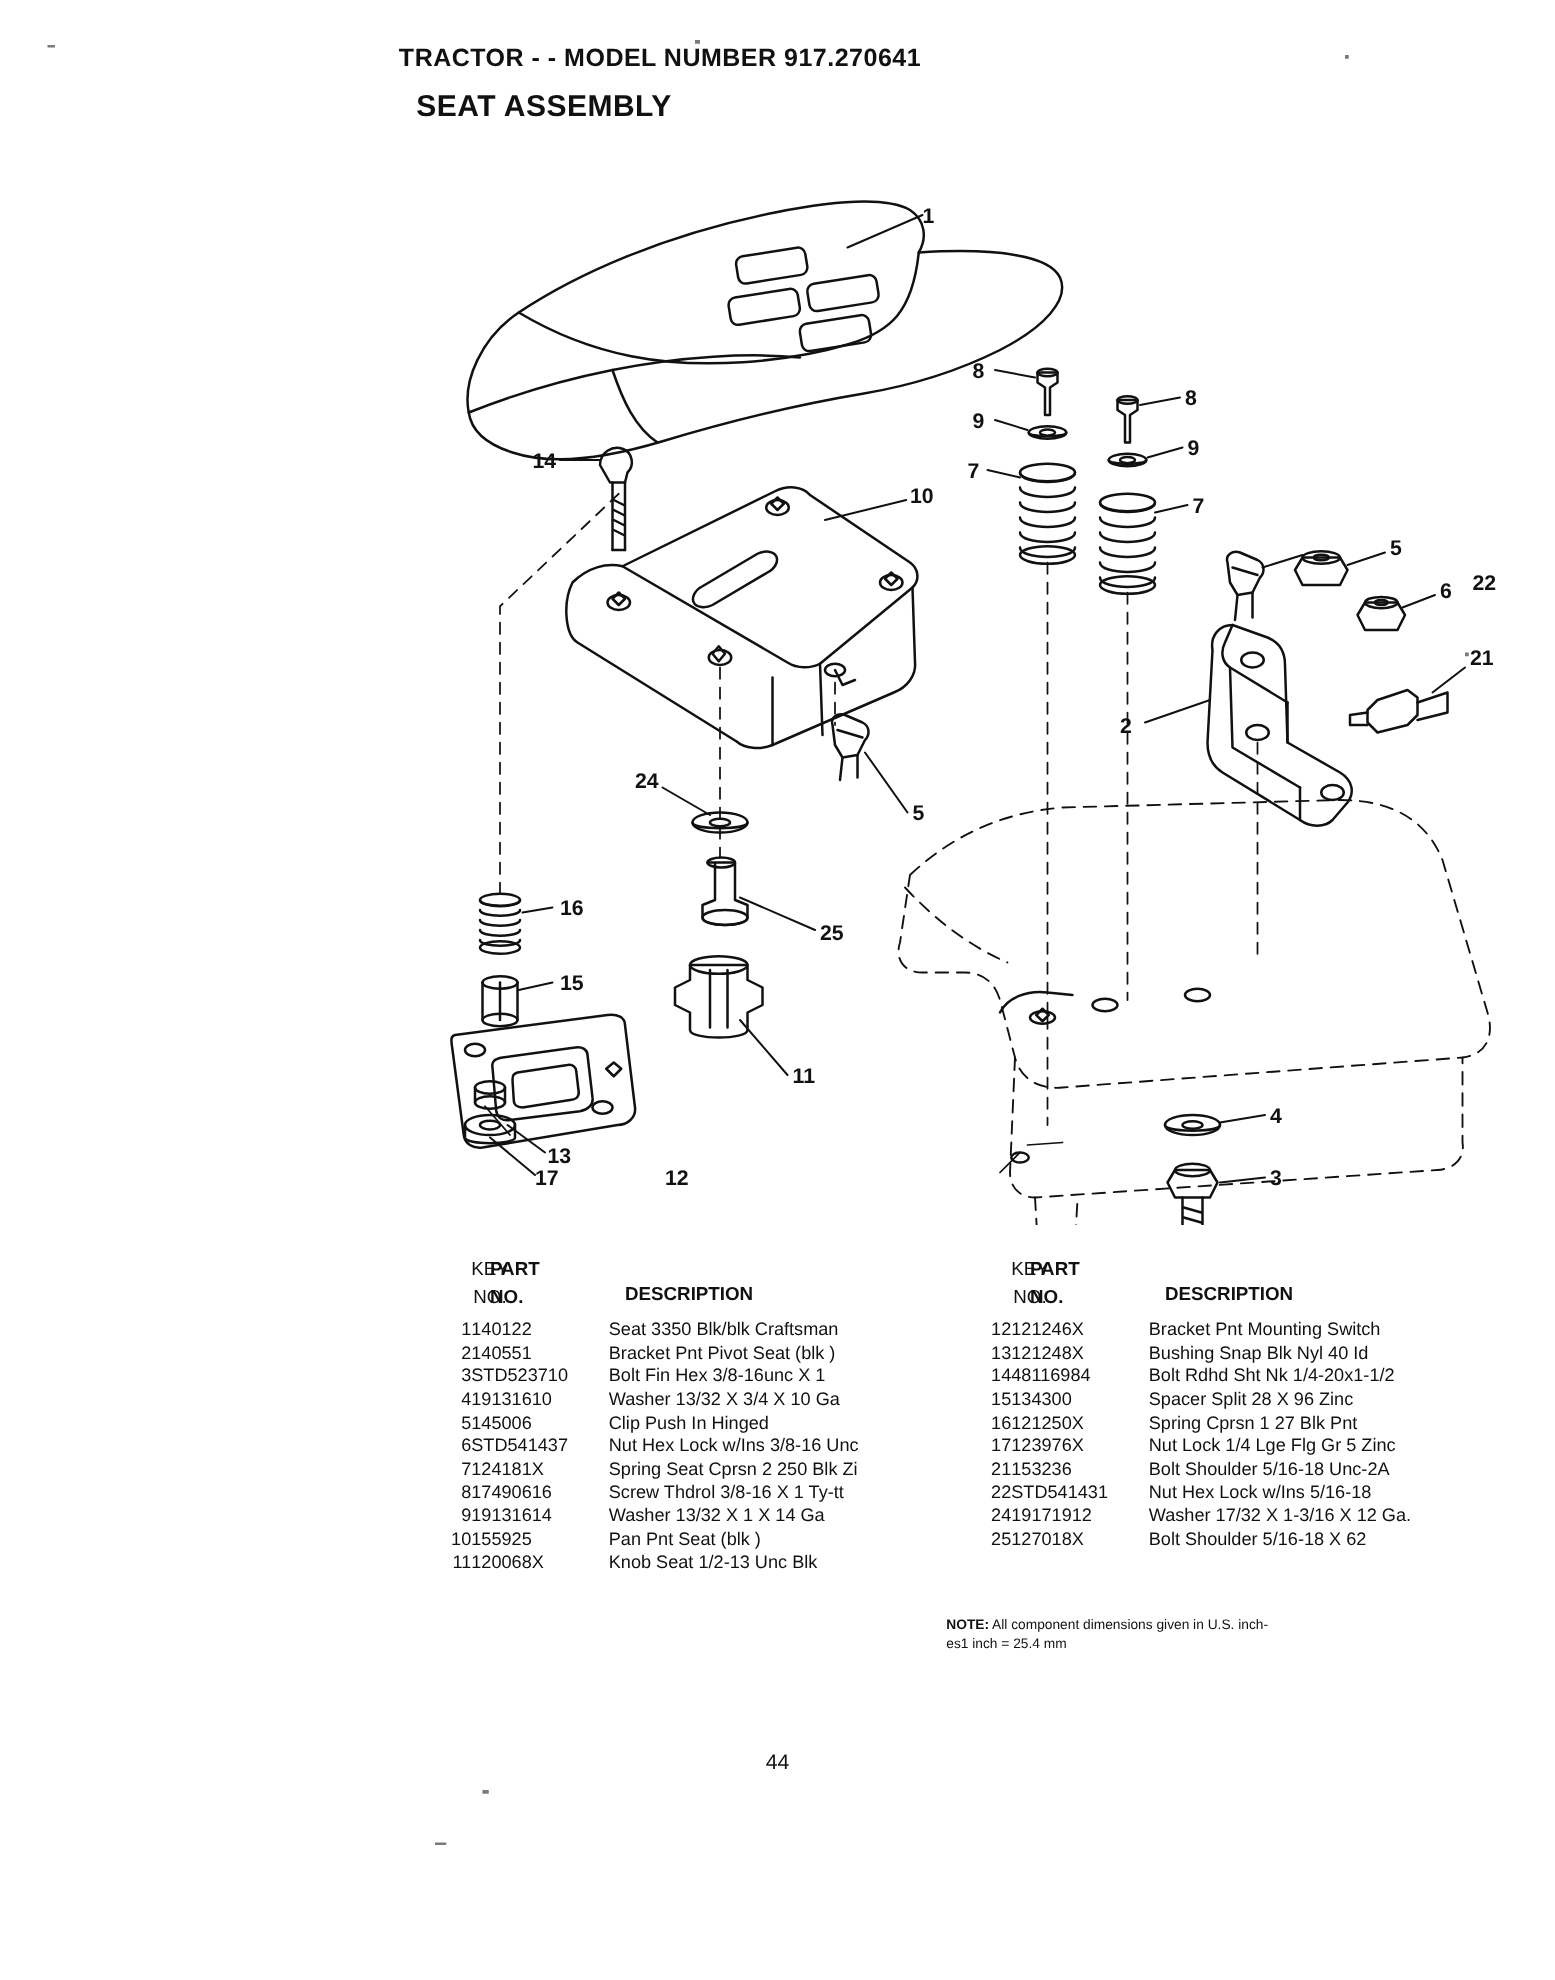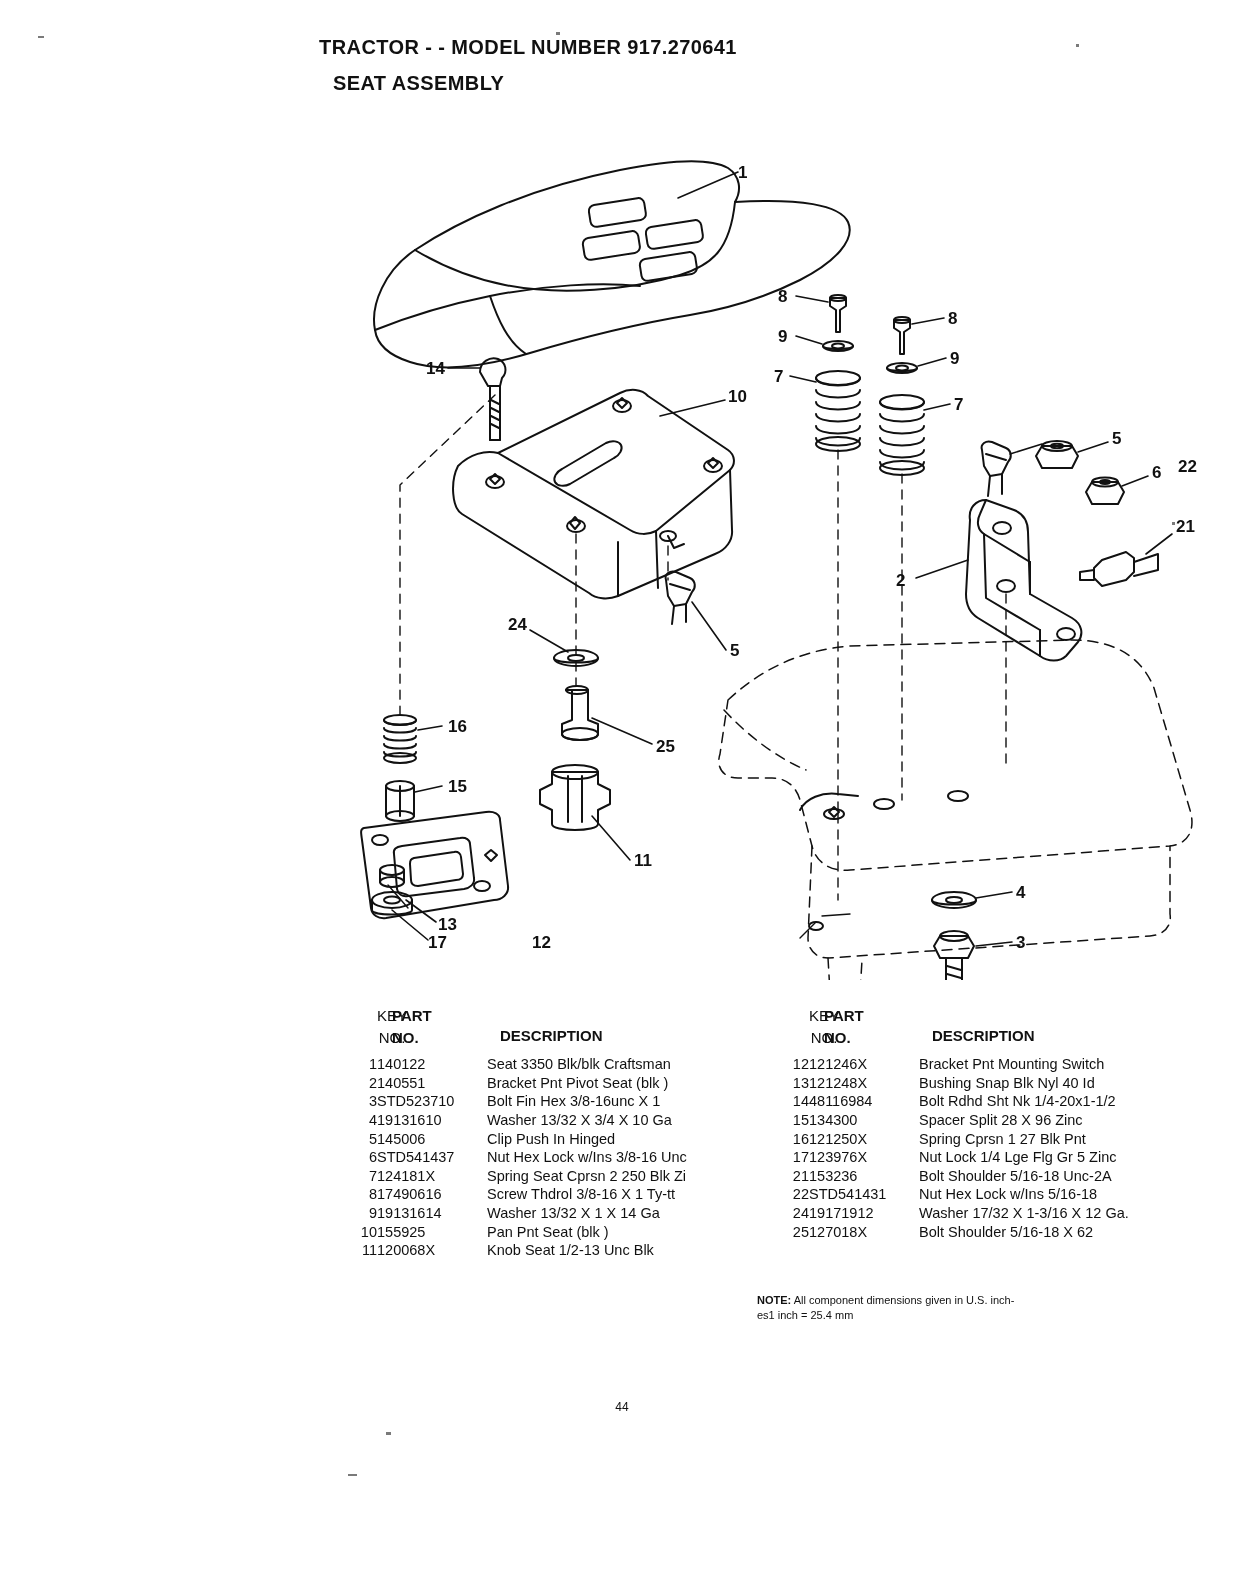--- a/index.html
+++ b/index.html
@@ -27,21 +27,21 @@
     width: 1056px;
     text-align: center;
     font-size: 20px;
     font-weight: bold;
     letter-spacing: 0.4px;
   }
   .title-sub {
     position: absolute;
     left: 333px;
     top: 72px;
-    font-size: 20px;
+    font-size: 24px;
     font-weight: bold;
     letter-spacing: 0.4px;
   }
   .figure {
     position: absolute;
     left: 330px;
     top: 110px;
     width: 880px;
     height: 870px;
   }
@@ -137,21 +137,21 @@
     font-size: 11px;
     line-height: 1.35;
   }
   .note b { font-weight: bold; }
   .page-number {
     position: absolute;
     left: 0;
     top: 1400px;
     width: 1244px;
     text-align: center;
-    font-size: 12px;
+    font-size: 17px;
   }
   .speck {
     position: absolute;
     background: #7a7a7a;
   }
 </style>
 </head>
 <body>
 
 <div class="page">

